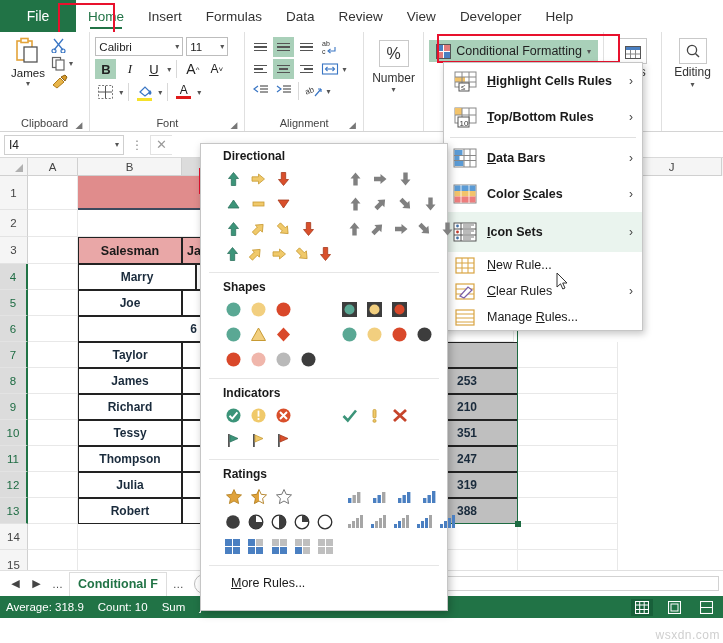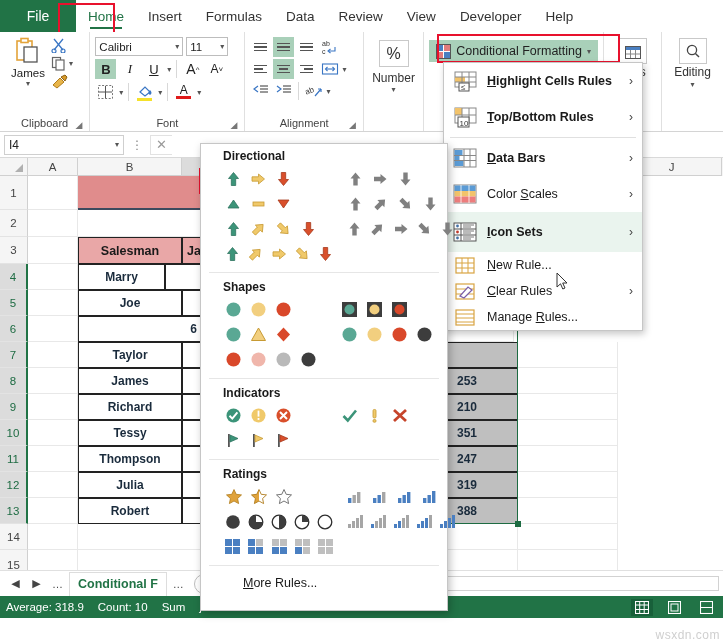--- a/index.html
+++ b/index.html
@@ -143,21 +143,21 @@
   .flyout { position:absolute; background:#fff; border:1px solid #c6c6c6;
             box-shadow:2px 3px 8px rgba(0,0,0,.25); z-index:45; }
   .fsec-title { font-size:12px; font-weight:bold; color:#1a1a1a; padding:5px 0 3px 14px; }
   .fsec { padding-bottom:4px;padding-left:8px; }
   .fsep { height:1px; background:#e6e6e6; margin:2px 8px; }
   .setrow { display:flex; height:25px; align-items:center; }
   .setgrid { display:flex; }
   .setcol { width:128px; padding-left:12px; }
   .setcol.r { width:122px; padding-left:6px; }
   .ic { width:25px; display:flex; align-items:center; justify-content:center; }
-  .more { font-size:12.5px; padding:8px 0 8px 42px; color:#1a1a1a; }
+  .more { font-size:12.5px; padding:8px 0 8px 30px; color:#1a1a1a; }
 
   .cursor { position:absolute; width:13px; height:19px; z-index:60; }
 
   
   .sheetbar { height:26px; display:flex; align-items:center; gap:2px; padding-left:6px;
               background:#fff; border-top:1px solid #e0e0e0; }
   .navb { width:19px; height:19px; display:flex; align-items:center; justify-content:center;
           color:#444; font-size:11px; }
   .stab { height:24px; padding:0 8px; display:flex; align-items:center;
           font-size:12.5px; font-weight:bold; color:#217346; background:#fff;
@@ -534,21 +534,21 @@
         <div class="cl" style="width:50px;height:27px;"></div>
         <div class="cl hdr" style="width:104px;height:27px;">Salesman</div>
         <div class="cl hdr" style="width:124px;height:27px;justify-content:flex-start;padding-left:4px;">Ja</div>
         <div class="cl hdr" style="width:110px;height:27px;"></div>
         <div class="cl hdr" style="width:102px;height:27px;">Sales</div>
         <div class="cl" style="width:100px;height:27px;"></div>
       </div>
 
       <div class="cellrow">
         <div class="cl" style="width:50px;height:26px;"></div>
-        <div class="cl body" style="width:87px;height:26px;">Marry</div>
+        <div class="cl body" style="width:118px;height:26px;">Marry</div>
         <div class="cl body" style="width:124px;height:26px;justify-content:flex-end;padding-right:4px;">7</div>
         <div class="cl body" style="width:110px;height:26px;"></div>
         <div class="cl body" style="width:102px;height:26px;justify-content:flex-start;padding-left:6px;">2</div>
         <div class="cl" style="width:100px;height:26px;"></div>
       </div>
       <div class="cellrow">
         <div class="cl" style="width:50px;height:26px;"></div>
         <div class="cl body" style="width:104px;height:26px;">Joe</div>
         <div class="cl body" style="width:124px;height:26px;justify-content:flex-end;padding-right:4px;">3</div>
         <div class="cl body" style="width:110px;height:26px;"></div>
@@ -689,21 +689,21 @@
     <span class="mi-ic">
       <svg width="24" height="20" viewBox="0 0 24 20">
         <rect x="1" y="1" width="22" height="18" fill="#fff" stroke="#888" stroke-width="1"></rect>
         <rect x="1.5" y="1.5" width="21" height="5.5" fill="#5b9bd5"></rect>
         <rect x="1.5" y="7" width="21" height="5.5" fill="#f2c36b"></rect>
         <rect x="1.5" y="12.5" width="21" height="6" fill="#ed7d7d"></rect>
         <line x1="8" y1="1" x2="8" y2="19" stroke="#fff" stroke-width="0.8"></line>
         <line x1="16" y1="1" x2="16" y2="19" stroke="#fff" stroke-width="0.8"></line>
       </svg>
     </span>
-    <span style="font-weight:normal;"><span>Color </span><u>S</u><span>cales</span></span>
+    <span style="font-weight:bold;"><span>Color </span><u>S</u><span>cales</span></span>
     <span class="arr">›</span>
   </div>
   <div class="mi on" style="height:40px;">
     <span class="mi-ic">
       <svg width="24" height="20" viewBox="0 0 24 20">
         <rect x="1" y="1" width="22" height="18" fill="#fff" stroke="#555" stroke-width="1"></rect>
         <line x1="1" y1="7" x2="23" y2="7" stroke="#555"></line>
           <line x1="1" y1="13" x2="23" y2="13" stroke="#555"></line>
         <line x1="8" y1="1" x2="8" y2="19" stroke="#555"></line>
         <circle cx="4.5" cy="4" r="1.4" fill="#4472a8"></circle>

